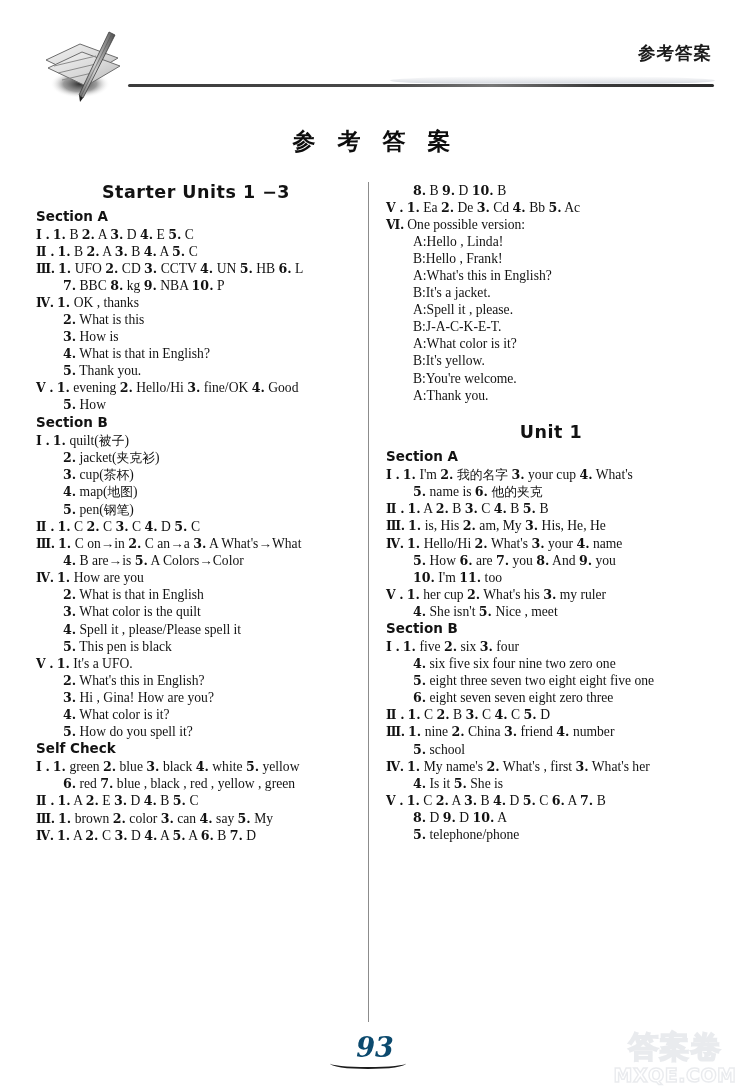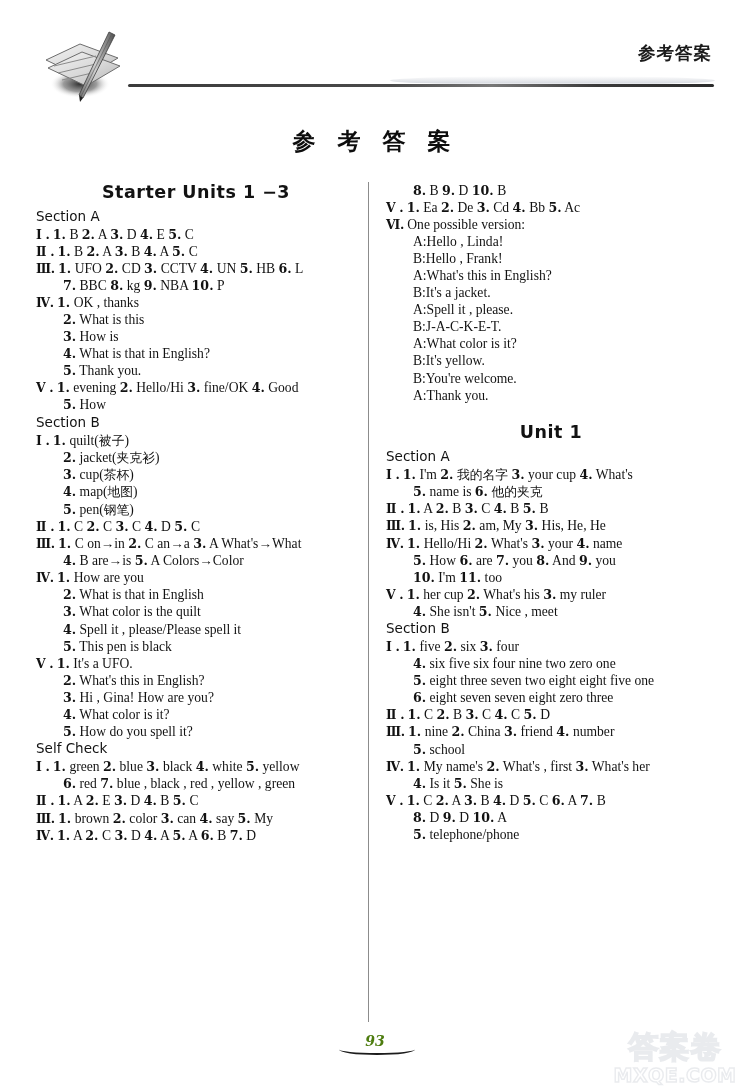--- a/index.html
+++ b/index.html
@@ -95,21 +95,21 @@
     text-align: center;
     letter-spacing: .5px;
     margin: 0 0 8px 0;
     padding-top: 2px;
   }
   .unit-title.spaced { padding-top: 20px; }
 
   .section-head {
     font-family: "DejaVu Sans", sans-serif;
     font-size: 13.5px;
-    font-weight: 400;
+    font-weight: 700;
     margin: 2px 0 3px 0;
   }
 
   .ans-line {
     margin: 0 0 0.5px 0;
     padding: 1.5px 0;
     white-space: nowrap;
   }
   .ans-line.indent { padding-left: 27px; }
 
@@ -139,22 +139,22 @@
     left: 0; top: 1032px;
     width: 750px;
     text-align: center;
   }
   #page-number {
     display: inline-block;
     position: relative;
     font-family: "DejaVu Serif", serif;
     font-style: italic;
     font-weight: 700;
-    font-size: 14px;
-    color: #4d7c0f;
+    font-size: 27px;
+    color: #0c4a6e;
     padding: 0 10px 6px 10px;
   }
   #page-number::after {
     content: "";
     position: absolute;
     left: -16px; bottom: 0px;
     width: 76px; height: 9px;
     border-bottom: 2px solid #1c1c1c;
     border-radius: 0 0 50% 50%;
   }

